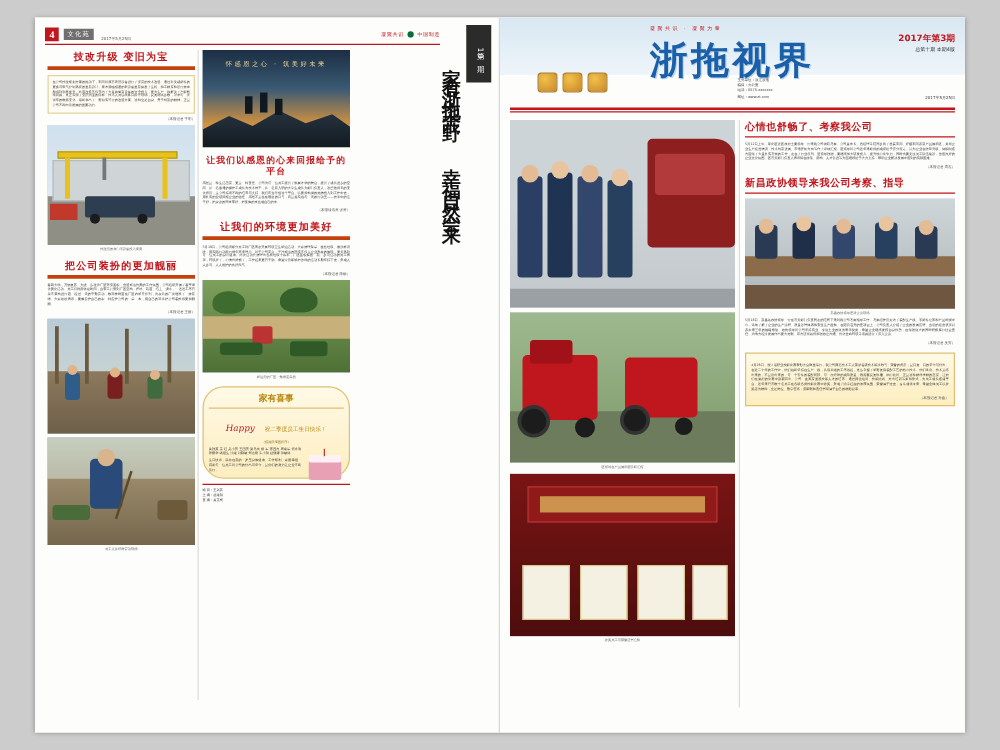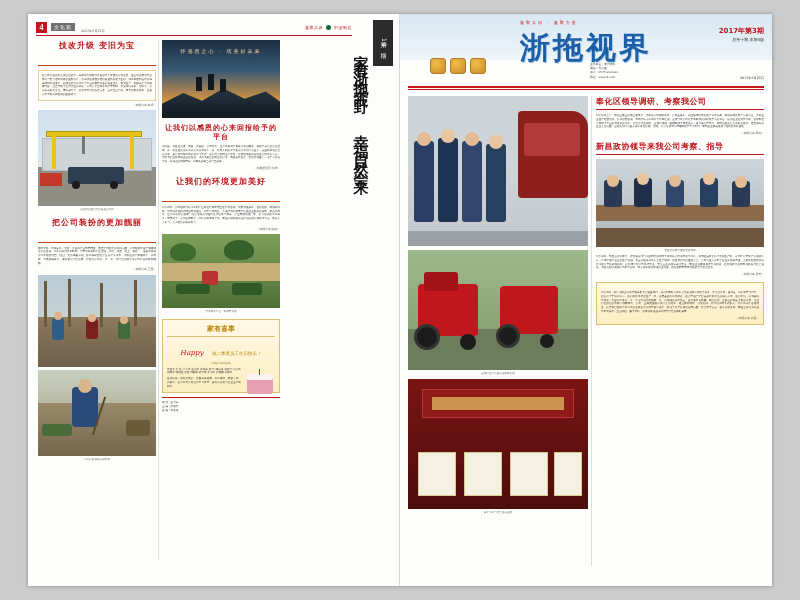--- a/index.html
+++ b/index.html
@@ -70,21 +70,21 @@
     font-family: "DejaVu Serif", "Liberation Serif", serif;
     font-size: 15px; font-weight: bold; color: #111; letter-spacing: 9px;
     line-height: 1.1;
   }
 
   .hl-red {
     font-family: "DejaVu Serif", serif; font-weight: bold;
     color: #c0161d; font-size: 8px; letter-spacing: 1px;
   }
   .hl-red.sm { font-size: 7px; }
-  .hl-underline { border-bottom: 1px solid #c2410c; padding-bottom: 14px; display: inline-block; }
+  .hl-underline { border-bottom: 3px solid #c2410c; padding-bottom: 2px; display: inline-block; }
 
   .col { position: absolute; }
 
   
   .photo { position: relative; overflow: hidden; background: #8ba3b5; }
   .photo .sky { position: absolute; inset: 0; }
   .photo .ground { position: absolute; left:0; right:0; bottom:0; }
   .photo .obj { position: absolute; }
 
   
@@ -228,21 +228,21 @@
           <div class="sky" style="background:linear-gradient(180deg,#7ea05c,#4e7036);"></div>
           <div class="obj" style="left:0; top:40%; width:100%; height:24%; background:#c8b07a;"></div>
           <div class="obj" style="left:8px; top:12%; width:26px; height:18px; background:#3e6b2e; border-radius:50% 50% 40% 40%;"></div>
           <div class="obj" style="left:62px; top:8%; width:30px; height:20px; background:#36612a; border-radius:50% 50% 40% 40%;"></div>
           <div class="obj" style="left:40px; top:50%; width:16px; height:14px; background:#b33; border-radius:2px;"></div>
           <div class="obj" style="left:14px; top:68%; width:34px; height:10px; background:#2f5a28; border-radius:3px;"></div>
           <div class="obj" style="left:70px; top:66%; width:30px; height:12px; background:#2f5a28; border-radius:3px;"></div>
         </div>
         <div class="cap">整治后的厂区一角绿意盎然</div>
 
-        <div class="gold-panel" style="margin-top:6px; padding:4px;">
+        <div class="gold-panel" style="margin-top:6px; padding:4px;border-radius:17px;">
           <div class="gold-title" style="font-size:7px; text-align:center; border-bottom:1px solid #e0c070; padding-bottom:2px;">家有喜事</div>
           <div style="text-align:center; margin-top:3px;">
             <span style="font-family:'DejaVu Serif',serif; font-style:italic; font-size:7px; color:#c0161d;">Happy</span>
             <span style="font-size:4.5px; color:#b8860b; margin-left:3px;">祝二季度员工生日快乐！</span>
           </div>
           <div style="font-size:2.6px; color:#8a6d1f; text-align:center; margin-top:2px;">（按姓氏笔画排序）</div>
           <div style="display:flex; gap:4px; margin-top:3px;">
             <div style="flex:1;">
               <div class="tiny">黄强英 姜 红 吴小芳 王国芳 梁马良 杨 军 陈国良 周建军 何永明 张丽华 钱福生 沈建 刘晓敏 郑志刚 朱小明 赵丽娜 孙敏锋</div>
               <div class="tiny" style="margin-top:2px;">生日快乐，愿你在新的一岁里身体健康、工作顺利、家庭幸福。感谢每一位员工对公司的付出与坚守，是你们的努力让企业不断前行。</div>
@@ -335,21 +335,21 @@
           <div class="obj" style="left:24px; top:14%; width:132px; height:10%; background:#d9b25a; opacity:.8;"></div>
           <div class="obj" style="left:10px; top:56%; width:38px; height:34%; background:#f4f0e2; border:1px solid #d8c98f;"></div>
           <div class="obj" style="left:56px; top:56%; width:38px; height:34%; background:#f4f0e2; border:1px solid #d8c98f;"></div>
           <div class="obj" style="left:102px; top:56%; width:38px; height:34%; background:#f4f0e2; border:1px solid #d8c98f;"></div>
           <div class="obj" style="left:146px; top:56%; width:28px; height:34%; background:#f4f0e2; border:1px solid #d8c98f;"></div>
         </div>
         <div class="cap">获奖员工与荣誉证书合影</div>
       </div>
 
       <div class="col" style="left:196px; top:82px; width:168px;">
-        <div class="r-head" style="display:block; border-bottom:1px solid #c0161d; padding-bottom:2px;">奉化区领导调研、考察我公司</div>
+        <div class="r-head" style="display:block; border-bottom:1px solid #c0161d; padding-bottom:2px;">心情也舒畅了、考察我公司</div>
         <div class="tiny" style="margin-top:4px;">5月12日上午，奉化区委区政府主要领导一行来我公司调研考察。公司董事长、总经理等陪同参观了总装车间、焊接车间及新产品展示区，并就企业生产经营情况、技术创新进展、市场开拓方向等作了详细汇报。区领导对公司近年来取得的成绩给予充分肯定，认为企业在转型升级、智能制造方面做了大量扎实有效的工作，走在了行业前列。区领导强调，要继续加大研发投入，提升核心竞争力，同时也要关注员工队伍建设，营造良好的企业文化氛围。区有关部门负责人表示将在政策、用地、人才引进等方面继续给予大力支持，帮助企业解决发展中遇到的实际困难。</div>
         <div class="sig">（本报记者 周杰）</div>
 
         <div class="r-head" style="display:block; border-bottom:1px solid #c0161d; padding-bottom:2px; margin-top:6px;">新昌政协领导来我公司考察、指导</div>
 
         <div class="photo" style="margin-top:4px; height:88px;">
           <div class="sky" style="background:linear-gradient(180deg,#cfd6da,#aeb6ba);"></div>
           <div class="obj" style="left:0; top:52%; width:100%; height:18%; background:#8b6b4a;"></div>
           <div class="obj" style="left:8px; top:24%; width:18px; height:30%; background:#2a3a55; border-radius:3px;"></div>
           <div class="obj" style="left:11px; top:18%; width:12px; height:12px; border-radius:50%; background:#e3bb95;"></div>

